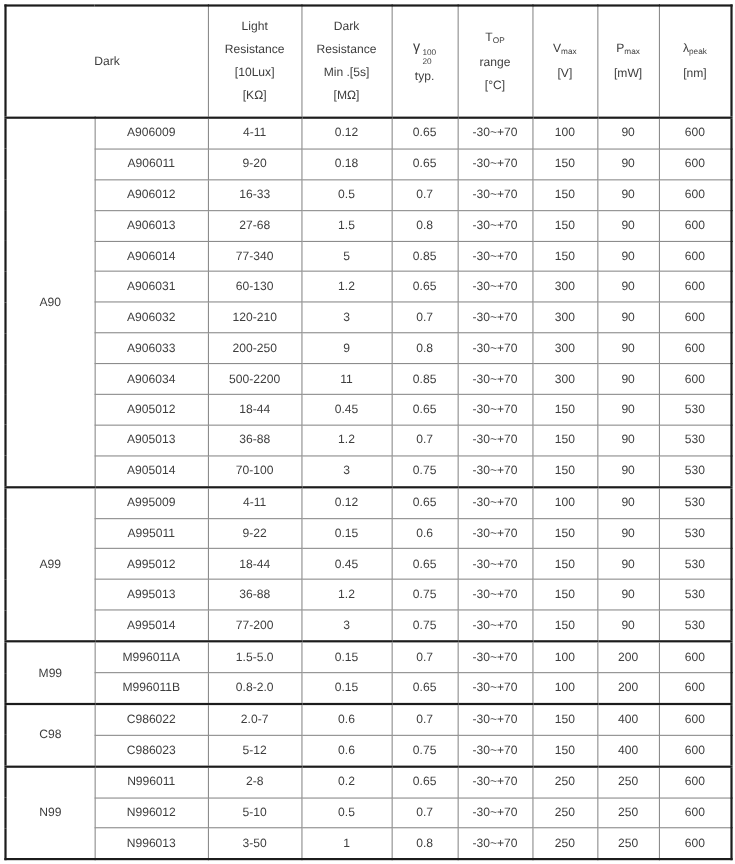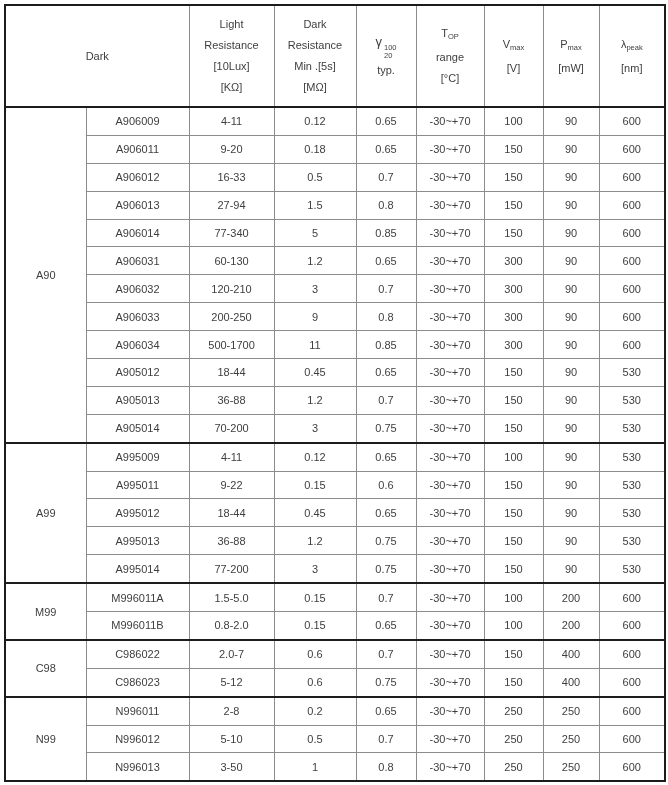--- a/index.html
+++ b/index.html
@@ -149,21 +149,21 @@
           <td>16-33</td>
           <td>0.5</td>
           <td>0.7</td>
           <td>-30~+70</td>
           <td>150</td>
           <td>90</td>
           <td>600</td>
         </tr>
         <tr>
           <td>A906013</td>
-          <td>27-94</td>
+          <td>27-68</td>
           <td>1.5</td>
           <td>0.8</td>
           <td>-30~+70</td>
           <td>150</td>
           <td>90</td>
           <td>600</td>
         </tr>
         <tr>
           <td>A906014</td>
           <td>77-340</td>
@@ -199,21 +199,21 @@
           <td>200-250</td>
           <td>9</td>
           <td>0.8</td>
           <td>-30~+70</td>
           <td>300</td>
           <td>90</td>
           <td>600</td>
         </tr>
         <tr>
           <td>A906034</td>
-          <td>500-1700</td>
+          <td>500-2200</td>
           <td>11</td>
           <td>0.85</td>
           <td>-30~+70</td>
           <td>300</td>
           <td>90</td>
           <td>600</td>
         </tr>
         <tr>
           <td>A905012</td>
           <td>18-44</td>
@@ -229,21 +229,21 @@
           <td>36-88</td>
           <td>1.2</td>
           <td>0.7</td>
           <td>-30~+70</td>
           <td>150</td>
           <td>90</td>
           <td>530</td>
         </tr>
         <tr>
           <td>A905014</td>
-          <td>70-200</td>
+          <td>70-100</td>
           <td>3</td>
           <td>0.75</td>
           <td>-30~+70</td>
           <td>150</td>
           <td>90</td>
           <td>530</td>
         </tr>
         <tr class="group-start">
           <td rowspan="5">A99</td>
           <td>A995009</td>

